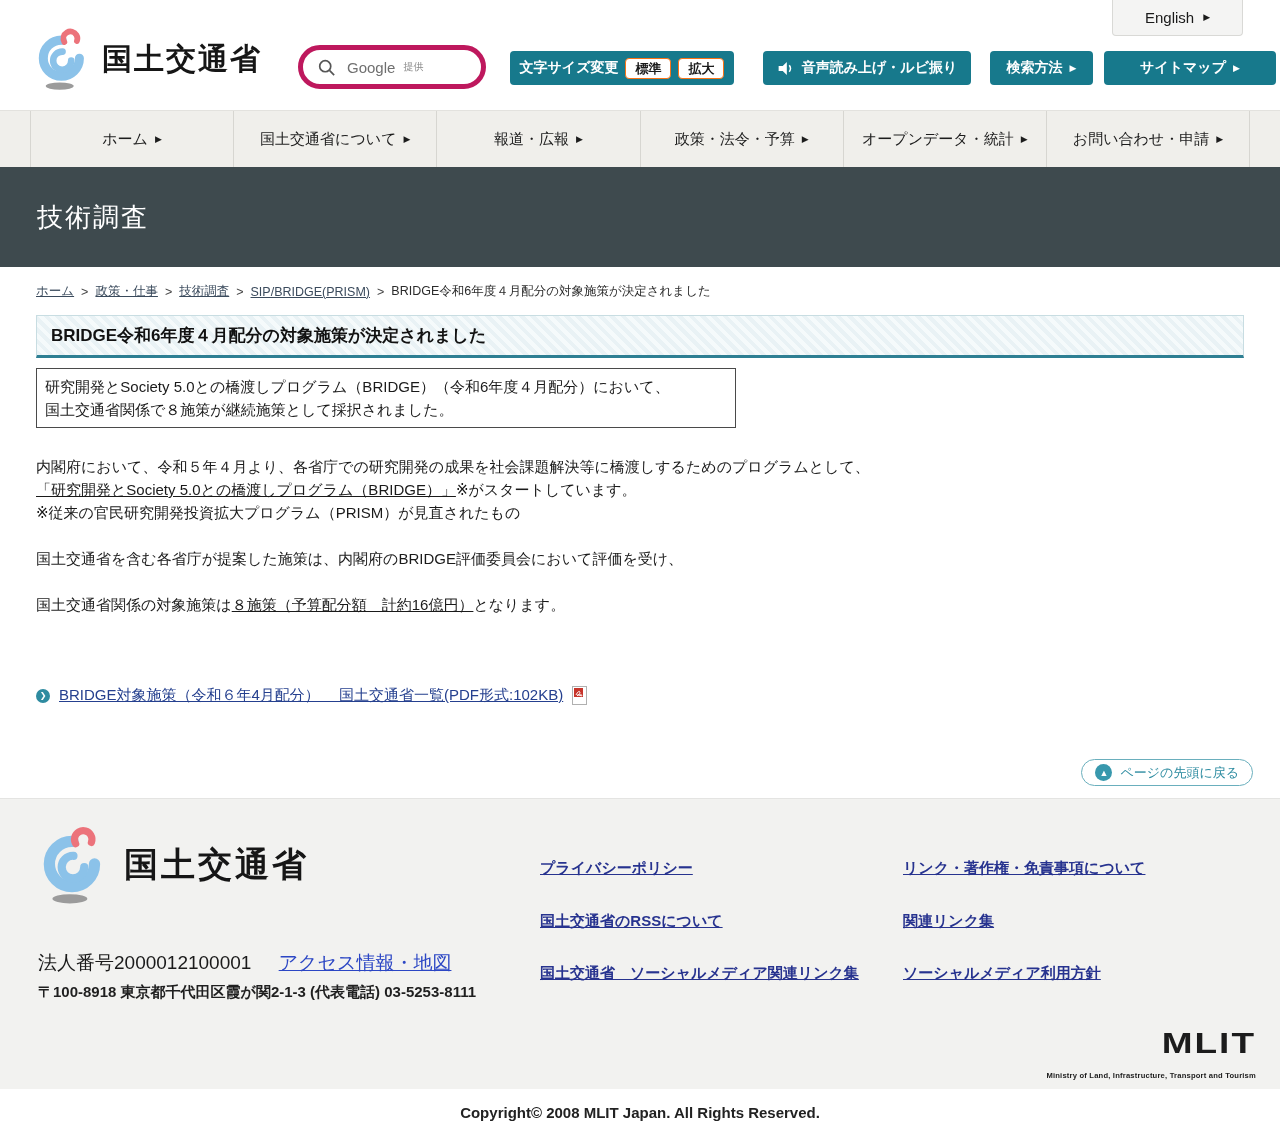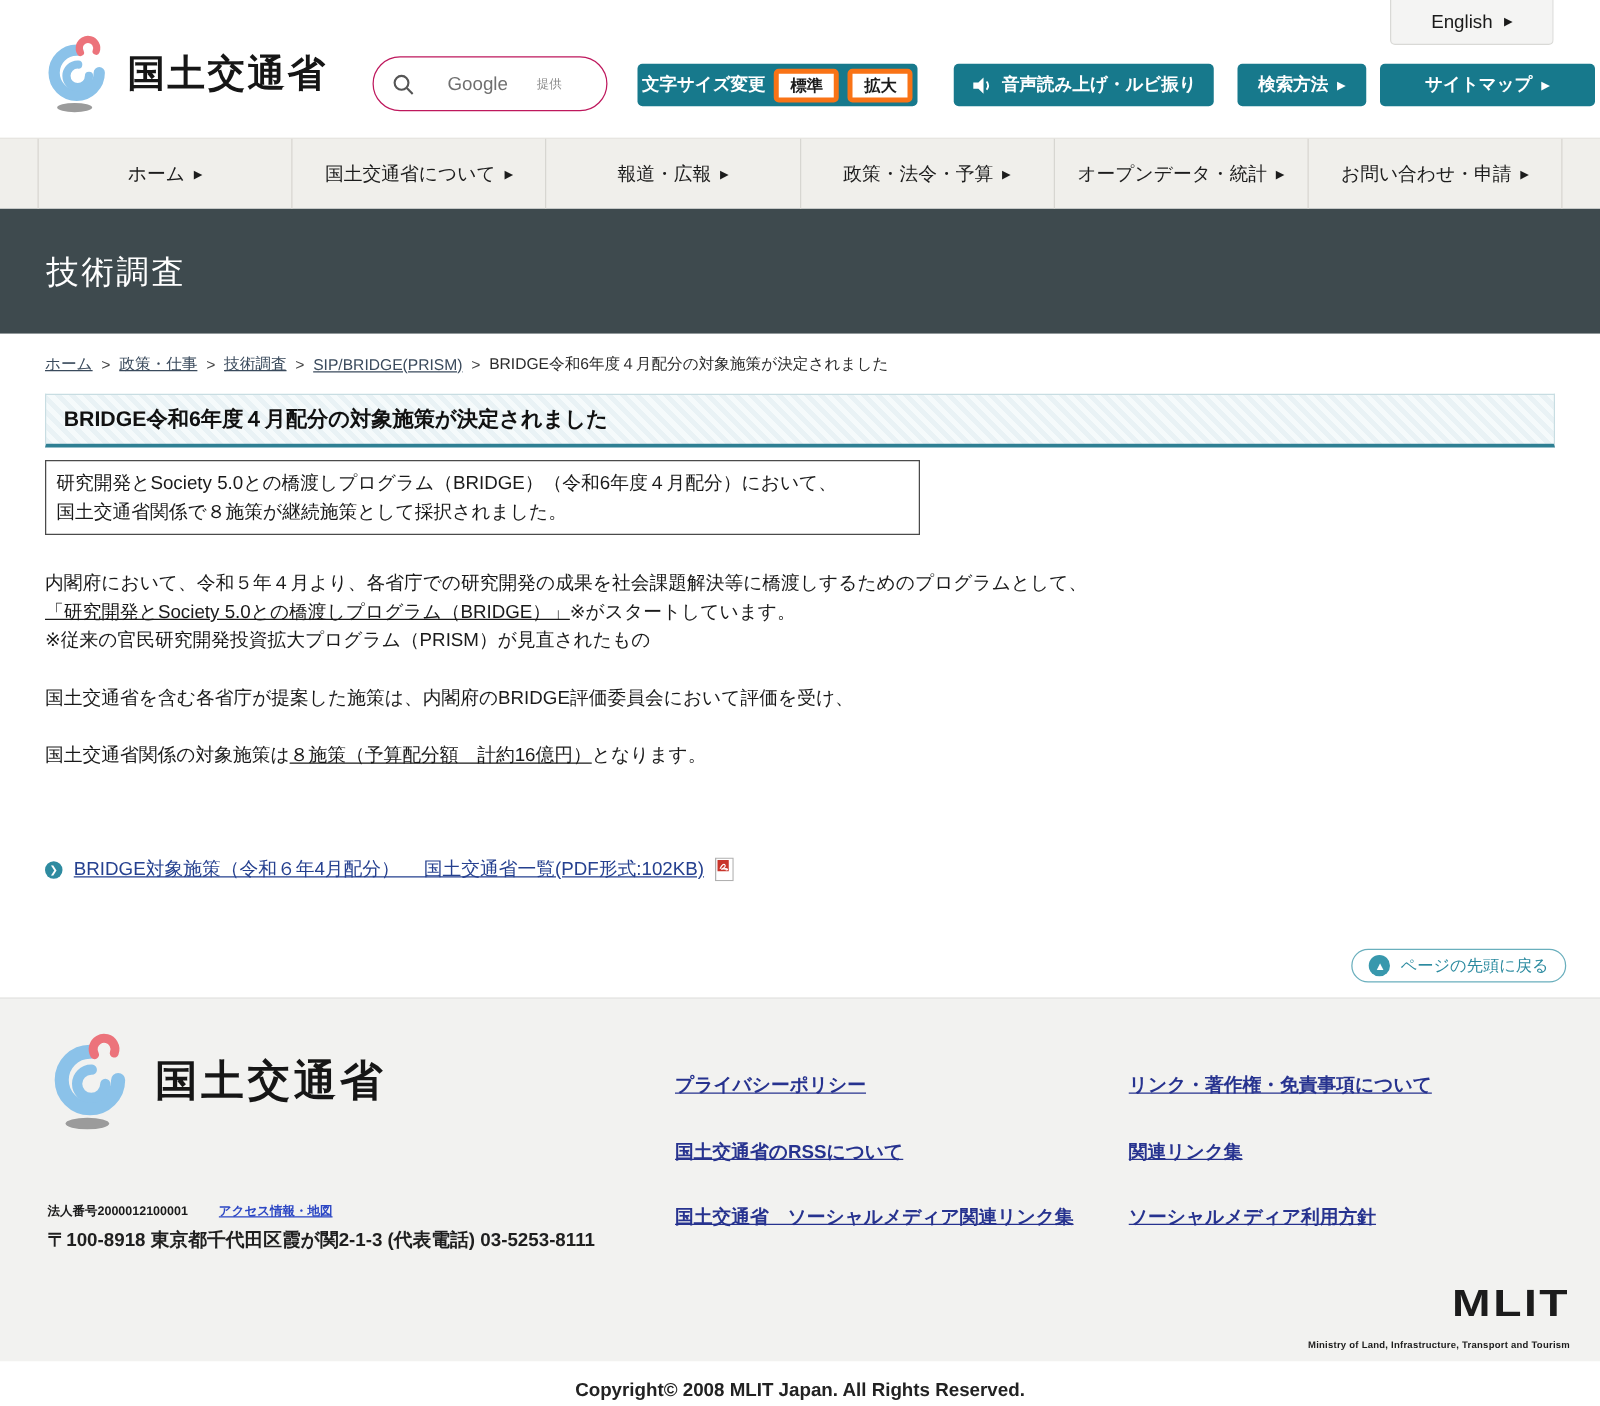--- a/index.html
+++ b/index.html
@@ -7,31 +7,31 @@
   *{box-sizing:border-box;}
 
   
   .top-header{position:relative;height:110px;background:#fff;}
   .english-btn{position:absolute;top:0;right:37px;width:131px;height:36px;background:#f4f4f3;
     border:1px solid #d9d9d6;border-top:none;border-radius:0 0 4px 4px;display:flex;align-items:center;
     justify-content:center;gap:9px;font-size:15px;color:#1a1a1a;cursor:pointer;}
   .brand{position:absolute;left:34px;top:27px;display:flex;align-items:center;gap:10px;cursor:pointer;}
   .brand .logo-svg{width:58px;height:64px;}
   .brand-text{font-size:30px;font-weight:700;letter-spacing:2px;color:#161616;}
-  .search-box{position:absolute;left:298px;top:45px;width:188px;height:44px;border:1px solid #be185d;
-    border-radius:22px;background:#fff;display:flex;align-items:center;padding:0 15px;gap:27px;cursor:text;}
+  .search-box{position:absolute;left:298px;top:45px;width:188px;height:44px;border:5px solid #be185d;
+    border-radius:22px;background:#fff;display:flex;align-items:center;padding:0 15px;gap:12px;cursor:text;}
   .search-main{color:#6f6f6f;font-size:15px;}
   .search-sub{color:#8a8a8a;font-size:10px;margin-left:-4px;}
   .teal-btn{position:absolute;top:51px;height:34px;background:#17798c;color:#fff;border-radius:4px;
     display:flex;align-items:center;justify-content:center;font-size:14px;font-weight:700;gap:7px;cursor:pointer;}
   .btn-fontsize{left:510px;width:224px;}
   .btn-tts{left:763px;width:208px;}
   .btn-search-help{left:990px;width:103px;}
   .btn-sitemap{left:1104px;width:172px;}
-  .pill{background:#fff;color:#1a1a1a;border:4px solid #f97316;border-radius:4px;font-size:13px;
+  .pill{background:#fff;color:#1a1a1a;border:1px solid #f97316;border-radius:4px;font-size:13px;
     font-weight:700;padding:3px 9px;line-height:1;cursor:pointer;}
   .wh-arrow{font-size:9px;line-height:1;}
 
   
   .main-nav{height:57px;background:#f0efeb;border-top:1px solid #e3e2de;display:flex;padding:0 30px;}
   .nav-item{flex:1;display:flex;align-items:center;justify-content:center;gap:7px;font-size:15px;
     color:#1c1c1c;border-left:1px solid #d7d6d1;cursor:pointer;white-space:nowrap;}
   .nav-item:last-child{border-right:1px solid #d7d6d1;}
   .nav-arrow{font-size:9px;color:#1c1c1c;}
 
@@ -61,21 +61,21 @@
   .backtop{border:1px solid #6aafbd;border-radius:14px;height:27px;display:flex;align-items:center;
     gap:8px;padding:0 13px;color:#2c8ba0;font-size:13px;background:#fff;cursor:pointer;}
   .up-circle{width:17px;height:17px;border-radius:50%;background:#3898ad;color:#fff;display:flex;
     align-items:center;justify-content:center;font-size:9px;}
 
   
   .site-footer{position:relative;height:291px;background:#f2f2f0;border-top:1px solid #e4e4e2;}
   .f-brand{position:absolute;left:38px;top:26px;display:flex;align-items:center;gap:14px;}
   .f-brand .logo-svg{width:72px;height:80px;}
   .f-brand-text{font-size:34px;font-weight:700;letter-spacing:3px;color:#161616;}
-  .f-corp{position:absolute;left:38px;top:163px;font-size:10px;font-weight:700;}
+  .f-corp{position:absolute;left:38px;top:151px;font-size:19px;font-weight:400;}
   .f-access-link{color:#2b46c4;text-decoration:underline;margin-left:22px;cursor:pointer;}
   .f-addr{position:absolute;left:38px;top:184px;font-size:15px;font-weight:700;color:#1f1f1f;}
   .f-link{position:absolute;font-size:15px;font-weight:700;color:#27338f;text-decoration:underline;
     cursor:pointer;white-space:nowrap;}
   .fl-c1{left:540px;}
   .fl-c2{left:903px;}
   .fl-r1{top:60px;} .fl-r2{top:113px;} .fl-r3{top:165px;}
   .mlit-mark{position:absolute;right:24px;top:226px;text-align:right;color:#1c1c1c;}
   .mlit-word{font-size:37px;font-weight:900;letter-spacing:2px;line-height:30px;transform:scaleY(.82);transform-origin:bottom right;}
   .mlit-sub{font-size:7.6px;font-weight:700;margin-top:16px;letter-spacing:.2px;}

